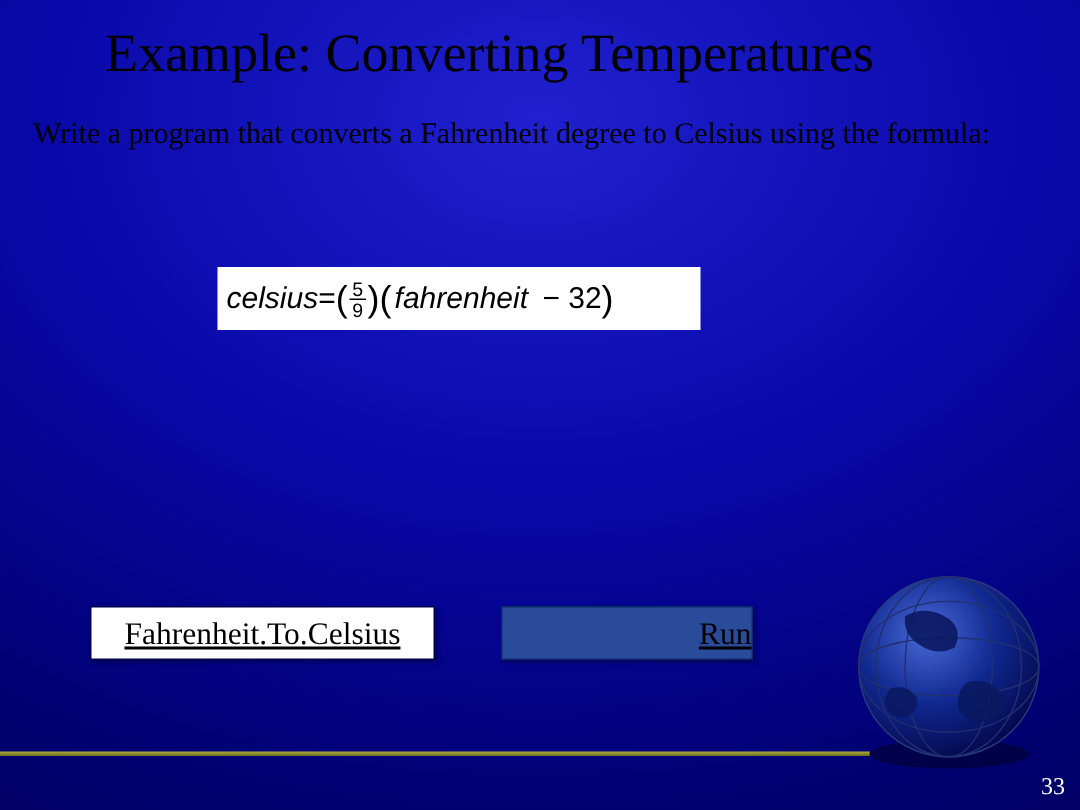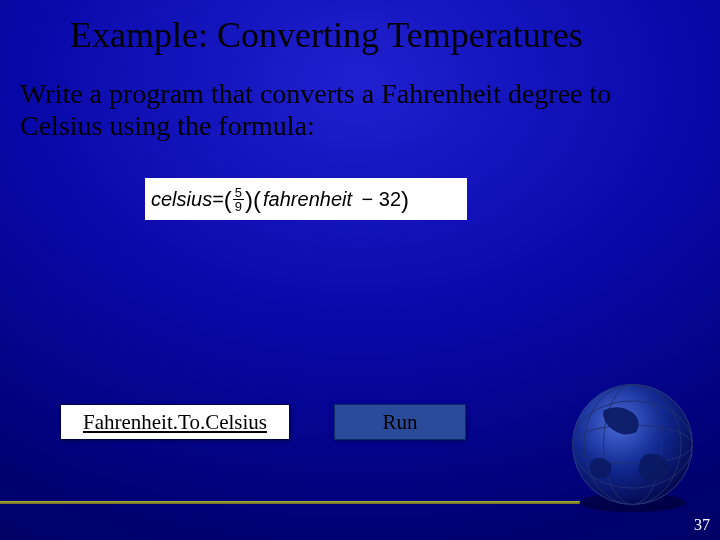--- a/index.html
+++ b/index.html
@@ -25,23 +25,24 @@
     font-size: 36px;
     color: #000;
     font-weight: normal;
     white-space: nowrap;
   }
   .body-text {
     position: absolute;
     top: 78px;
     left: 20px;
     right: 60px;
-    font-size: 28px;
+    font-size: 20px;
     color: #000;
     line-height: 1.15;
+    text-align: right;
   }
   .formula-box {
     position: absolute;
     top: 178px;
     left: 145px;
     width: 310px;
     height: 42px;
     background: #ffffff;
     display: flex;
     align-items: center;
@@ -86,24 +87,26 @@
     position: absolute;
     top: 404px;
     left: 334px;
     width: 130px;
     height: 34px;
     background: #2a4a9a;
     border: 1px solid #0a2a6a;
     box-shadow: 1px 1px 3px rgba(0,0,0,0.4);
     display: flex;
     align-items: center;
-    justify-content: center;
+    justify-content: flex-end;
     font-size: 21px;
+    text-decoration: underline;
     color: #000;
     cursor: pointer;
+    padding-left: 36px;
   }
   .footer-line {
     position: absolute;
     left: 0;
     bottom: 36px;
     width: 580px;
     height: 3px;
     background: linear-gradient(to bottom, #b0b040 0, #6a6a20 3px);
   }
   .page-num {
@@ -170,15 +173,15 @@
     <ellipse cx="80" cy="80" rx="62" ry="62" fill="none" stroke="#2a3a80" stroke-width="1"></ellipse>
     <ellipse cx="80" cy="80" rx="30" ry="62" fill="none" stroke="#203070" stroke-width="1"></ellipse>
     <ellipse cx="80" cy="80" rx="50" ry="62" fill="none" stroke="#203070" stroke-width="1"></ellipse>
     <ellipse cx="80" cy="80" rx="62" ry="20" fill="none" stroke="#203070" stroke-width="1"></ellipse>
     <ellipse cx="80" cy="80" rx="62" ry="45" fill="none" stroke="#203070" stroke-width="1"></ellipse>
     <path d="M50 45 q15 -8 30 2 q10 8 4 20 q-12 6 -24 -2 q-12 -8 -10 -20 Z" fill="#0a1860" opacity="0.9"></path>
     <path d="M95 90 q18 -2 24 14 q-4 16 -22 14 q-14 -6 -10 -18 q2 -8 8 -10 Z" fill="#0a1860" opacity="0.9"></path>
     <path d="M40 95 q10 -4 18 6 q2 10 -8 14 q-12 0 -14 -10 q0 -6 4 -10 Z" fill="#0a1860" opacity="0.85"></path>
   </svg>
 
-  <div class="page-num">37</div>
+  <div class="page-num">33</div>
 
 </div>
 
 </body></html>

